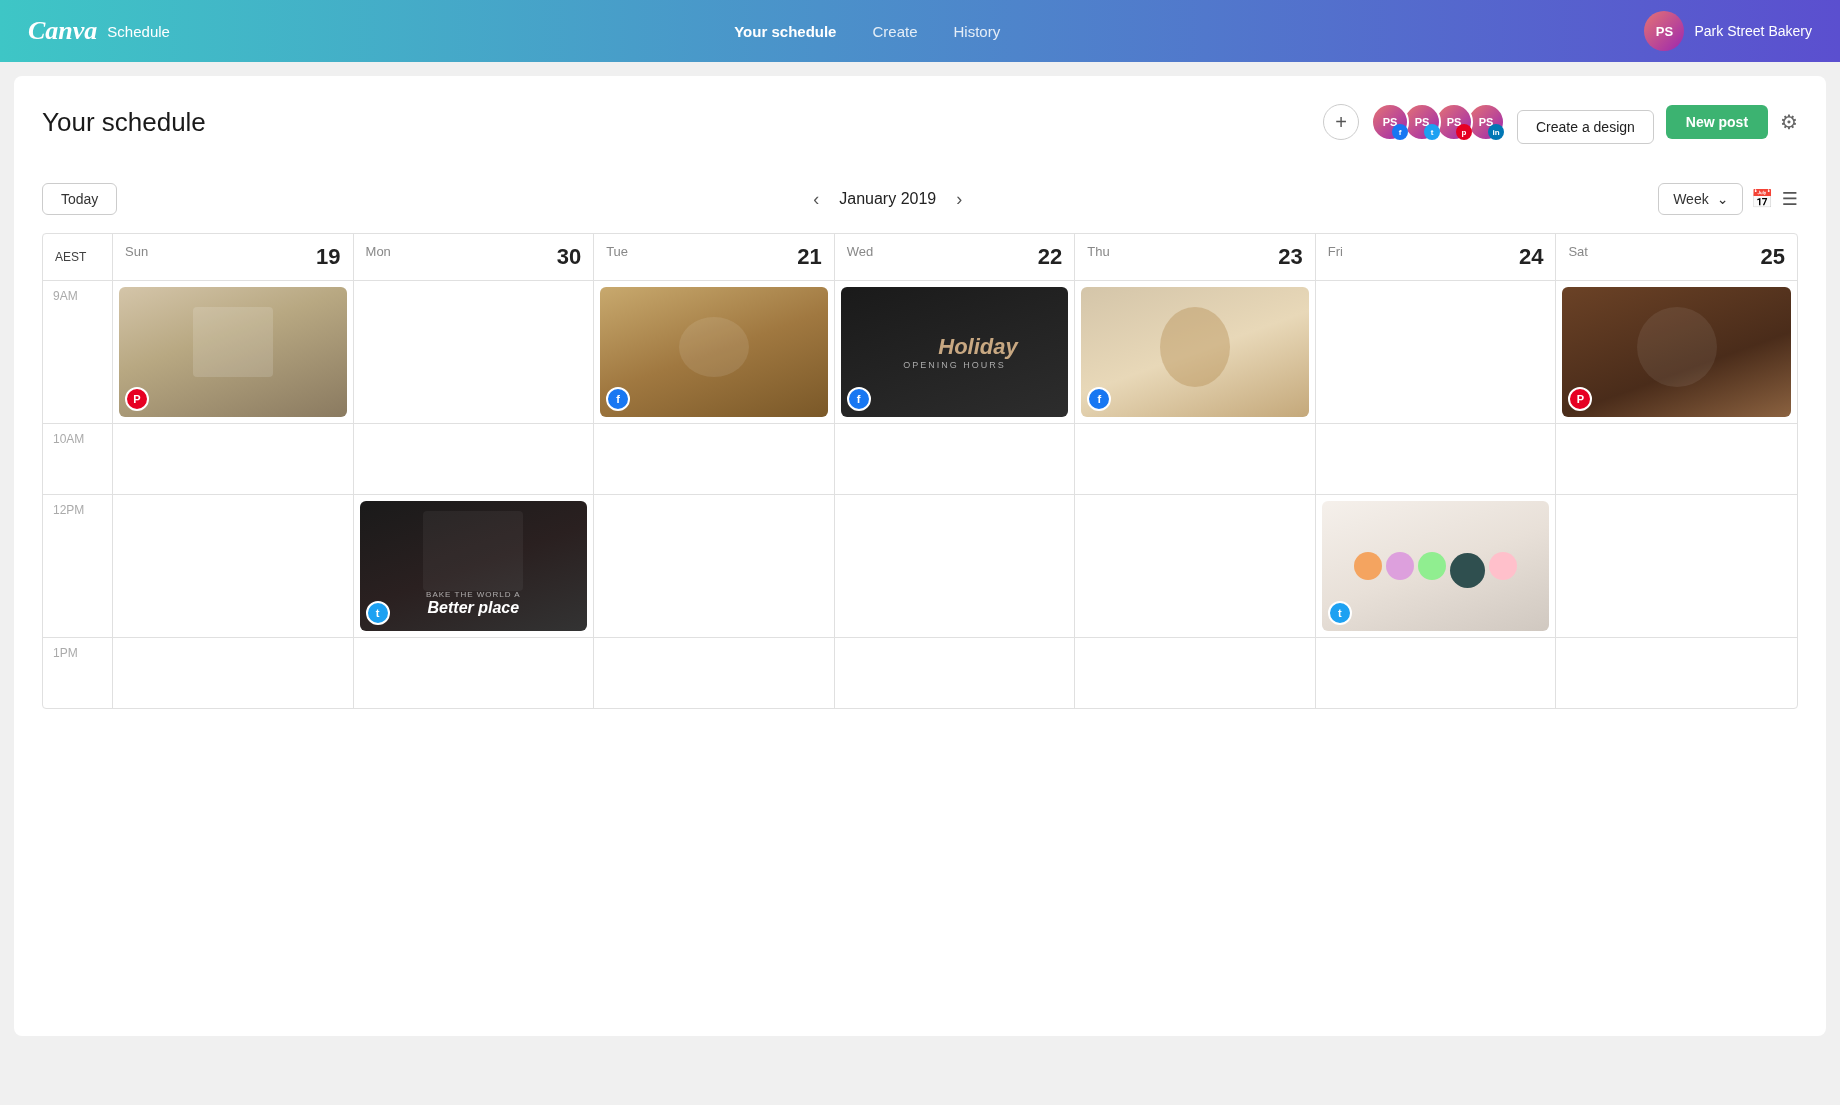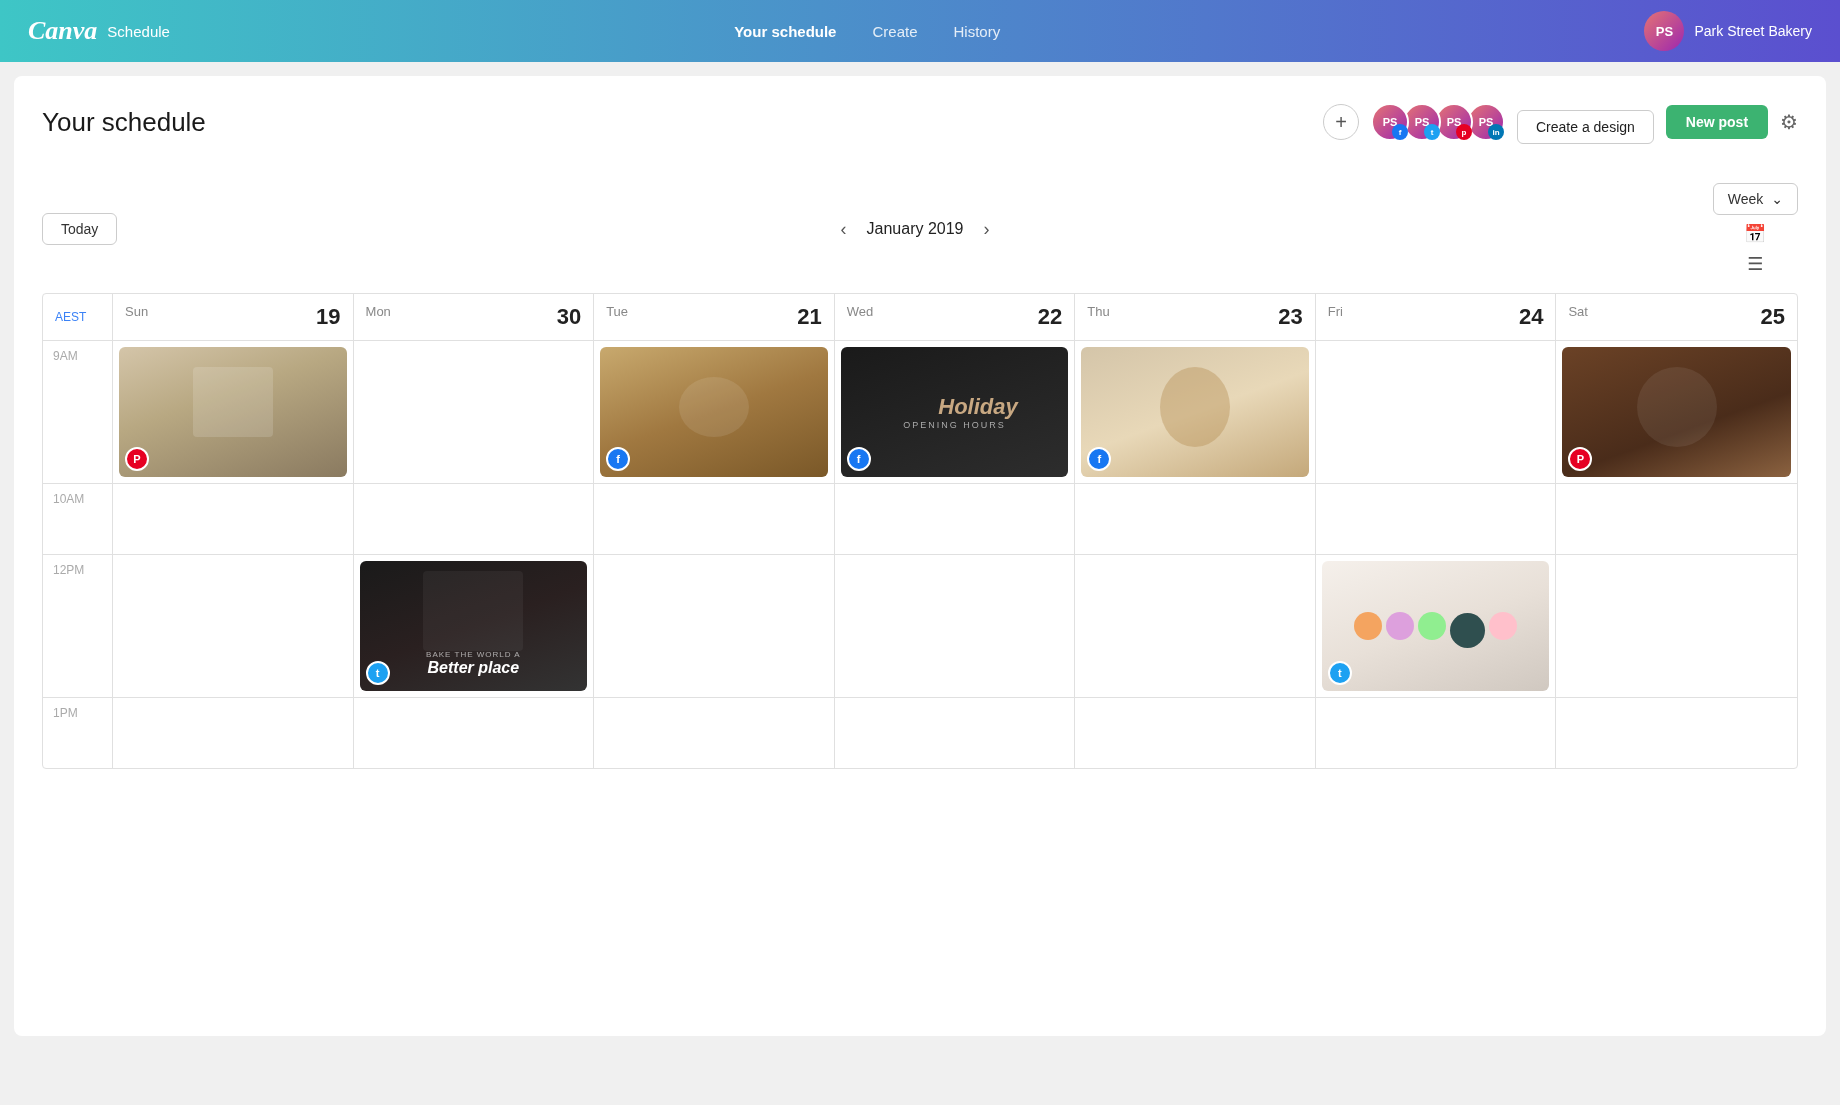--- a/index.html
+++ b/index.html
@@ -200,21 +200,20 @@
     }
     .cal-month {
       font-size: 16px;
       font-weight: 500;
       color: #222;
     }
     .cal-nav-right {
       display: flex;
       align-items: center;
       gap: 8px;
-      flex-direction: column;
     }
     .view-select {
       display: flex;
       align-items: center;
       border: 1.5px solid #ccc;
       border-radius: 6px;
       padding: 7px 14px;
       font-size: 14px;
       background: white;
       cursor: pointer;
@@ -246,21 +245,21 @@
       font-weight: 400;
       border-right: 1px solid #e0e0e0;
     }
     .cal-header-cell:last-child { border-right: none; }
     .cal-header-cell .day-num {
       font-size: 22px;
       font-weight: 700;
       color: #222;
       float: right;
     }
-    .cal-header-cell.aest { color: #3b82f6; font-size: 12px; display: flex; align-items: center; }
+    .cal-header-cell.aest { color: #404040; font-size: 12px; display: flex; align-items: center; }
     .cal-row {
       display: grid;
       grid-template-columns: 70px repeat(7, 1fr);
       border-bottom: 1px solid #e0e0e0;
       min-height: 70px;
     }
     .cal-row:last-child { border-bottom: none; }
     .time-label {
       padding: 8px 10px;
       font-size: 12px;

